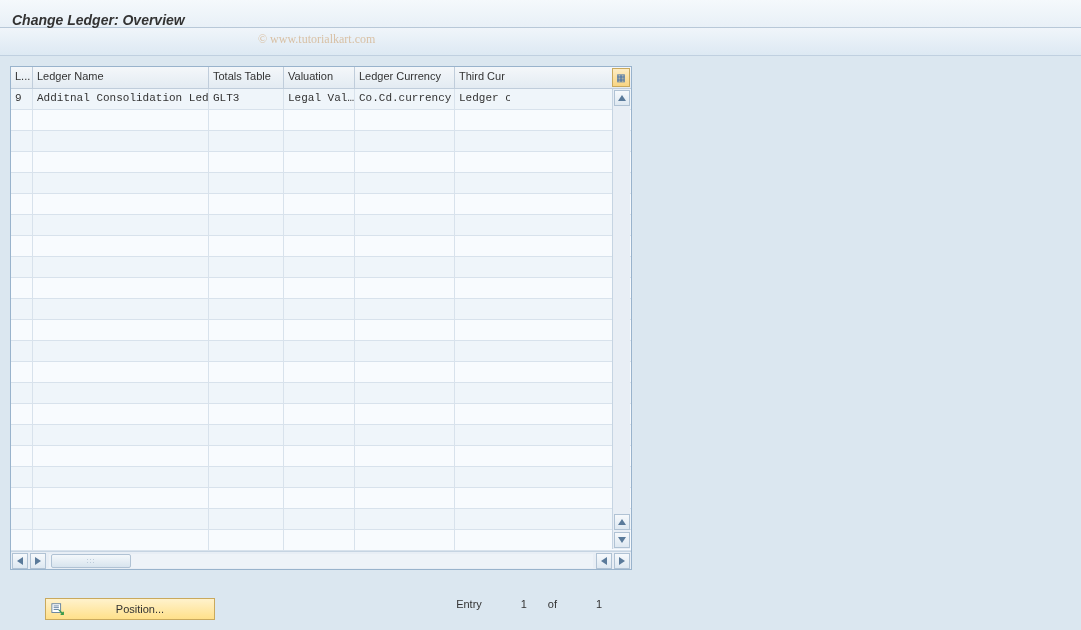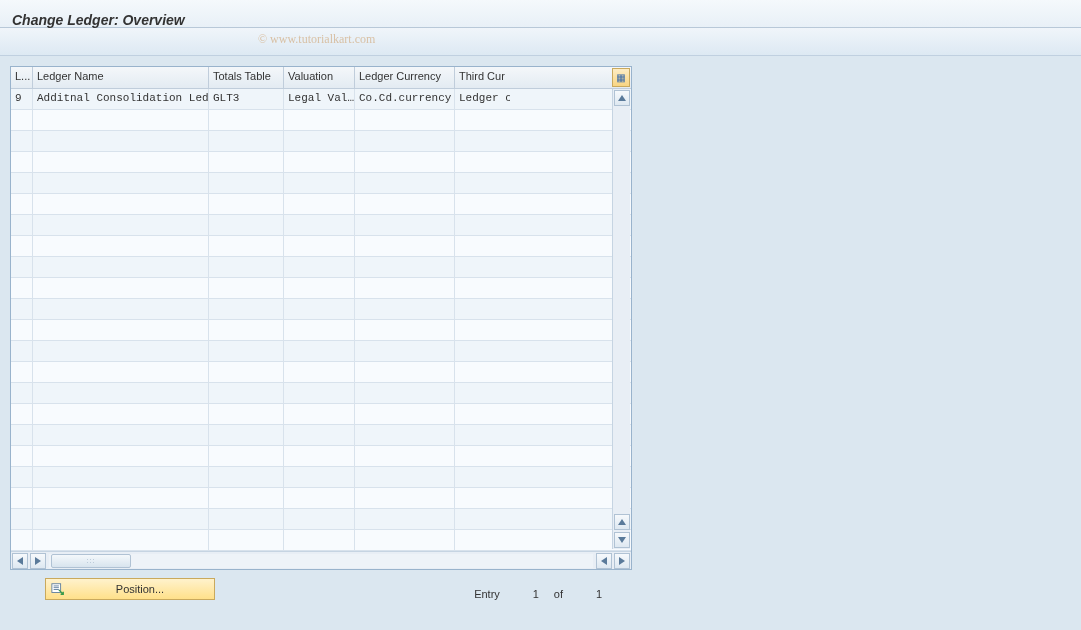--- a/index.html
+++ b/index.html
@@ -195,23 +195,23 @@
     }
     .thumb-grip {
       color: #9ab0c6;
       font-size: 7px;
       letter-spacing: 1px;
     }
     .hscroll-right-group {
       display: flex;
     }
     .footer {
-      margin-top: 8px;
-      display: flex;
-      align-items: flex-end;
+      margin-top: 28px;
+      display: flex;
+      align-items: flex-start;
       width: 622px;
       padding-left: 35px;
     }
     .position-btn {
       display: flex;
       align-items: center;
       background: linear-gradient(to bottom, #fff2cc, #ffe08a);
       border: 1px solid #c9a95d;
       height: 22px;
       width: 170px;
@@ -231,21 +231,21 @@
       flex: 1;
       text-align: center;
       font-size: 11px;
       color: #333;
     }
     .entry-info {
       margin-left: auto;
       font-size: 11px;
       color: #333;
       display: flex;
-      gap: 15px;
+      gap: 21px;
       padding-right: 30px;
     }
     .entry-num { display: inline-block; min-width: 24px; text-align: right; }
   </style>
 </head>
 <body>
 
 <div class="title-bar">
   <span class="title-text">Change Ledger: Overview</span>
 </div>

